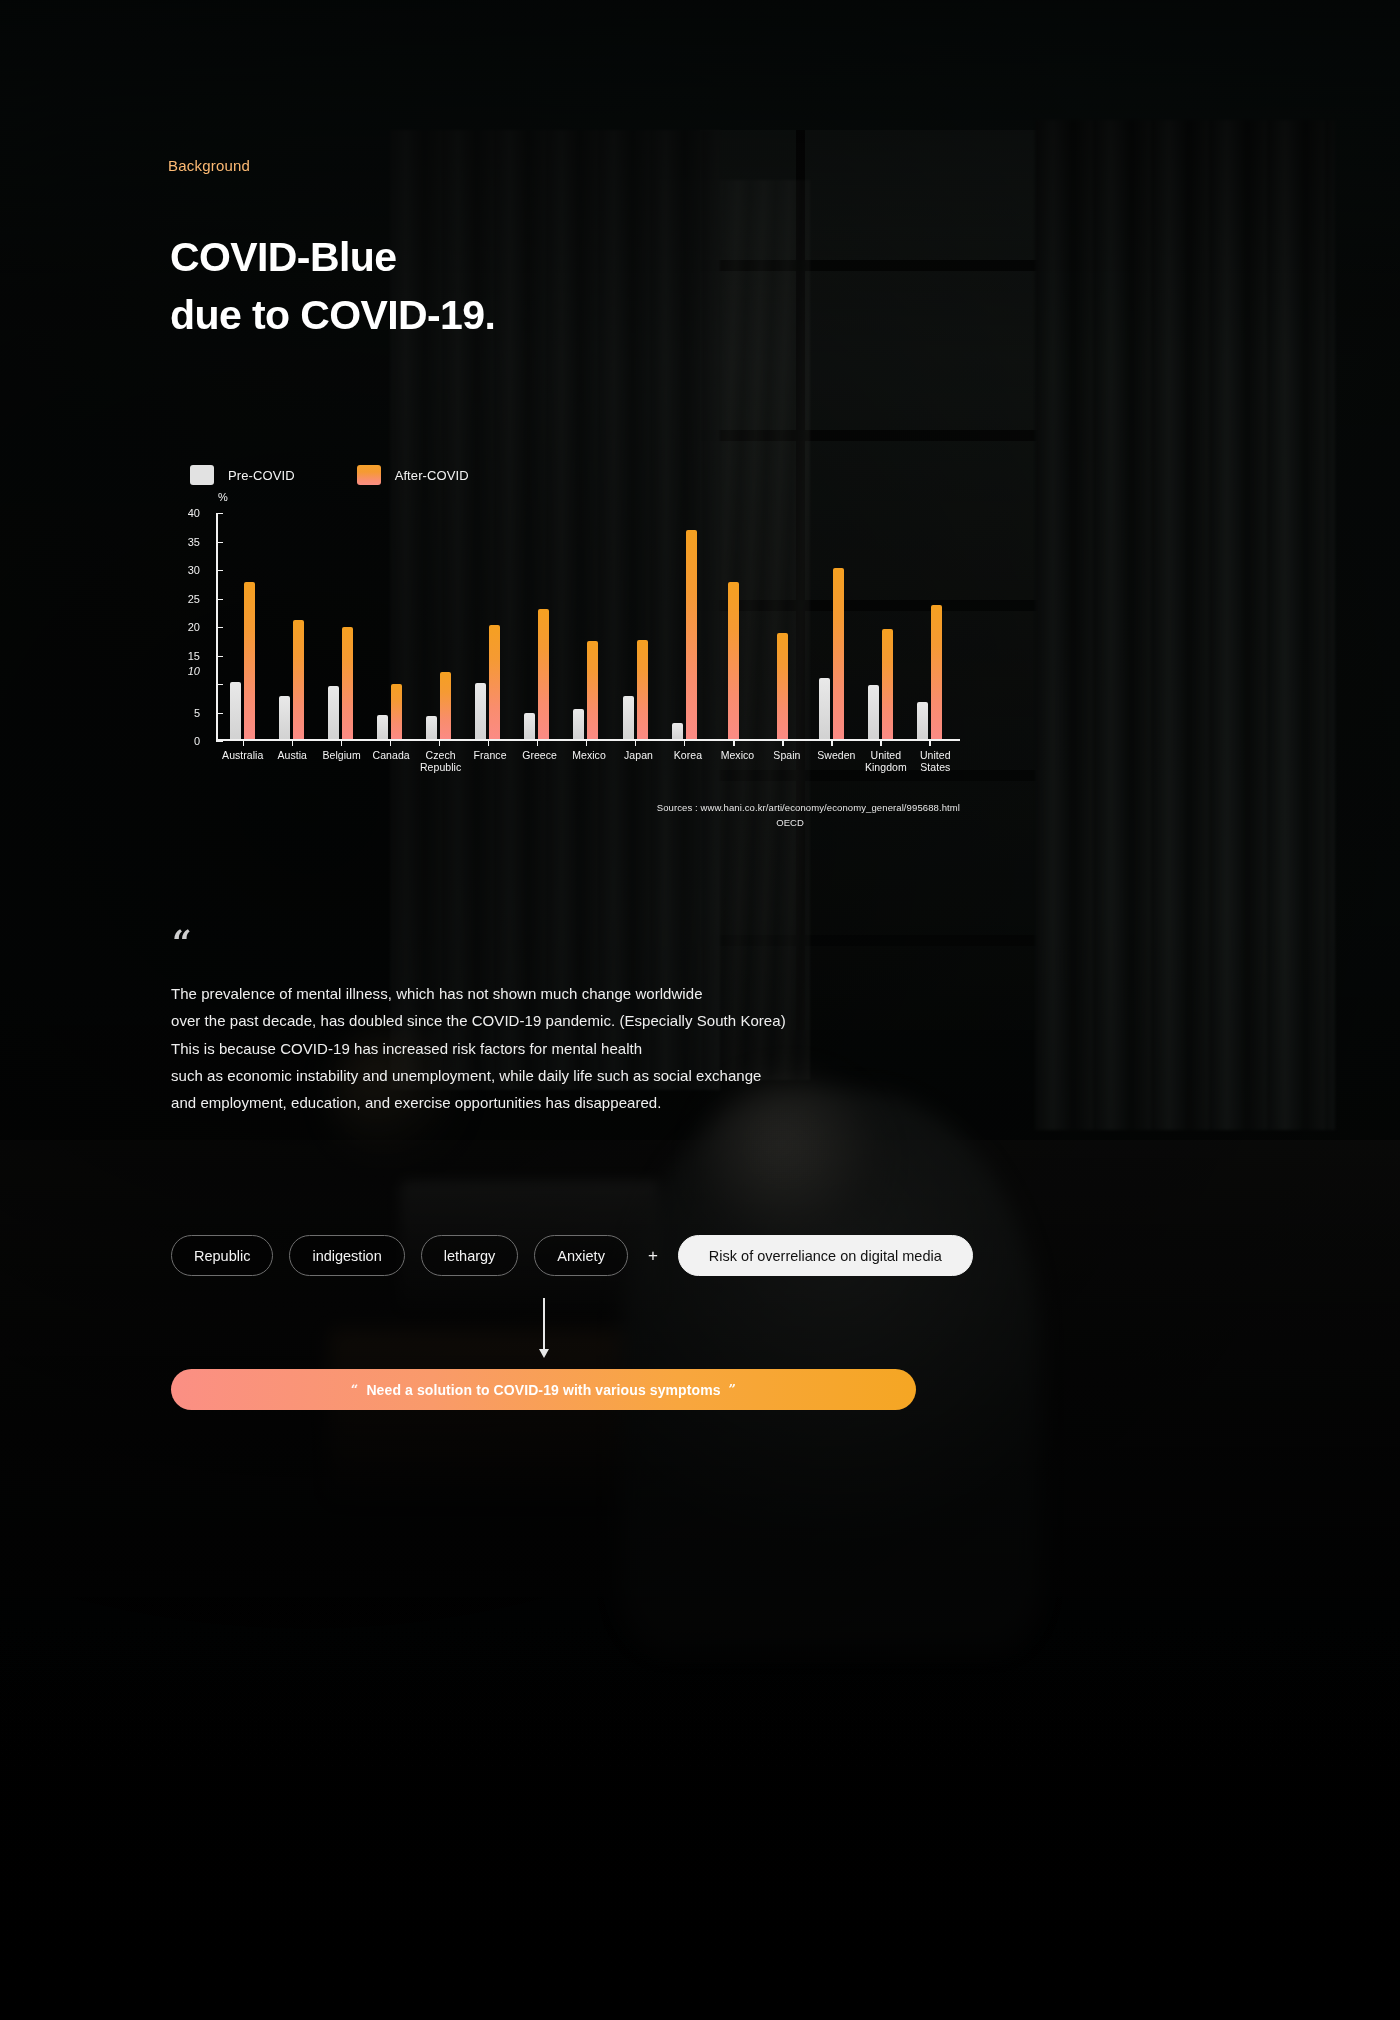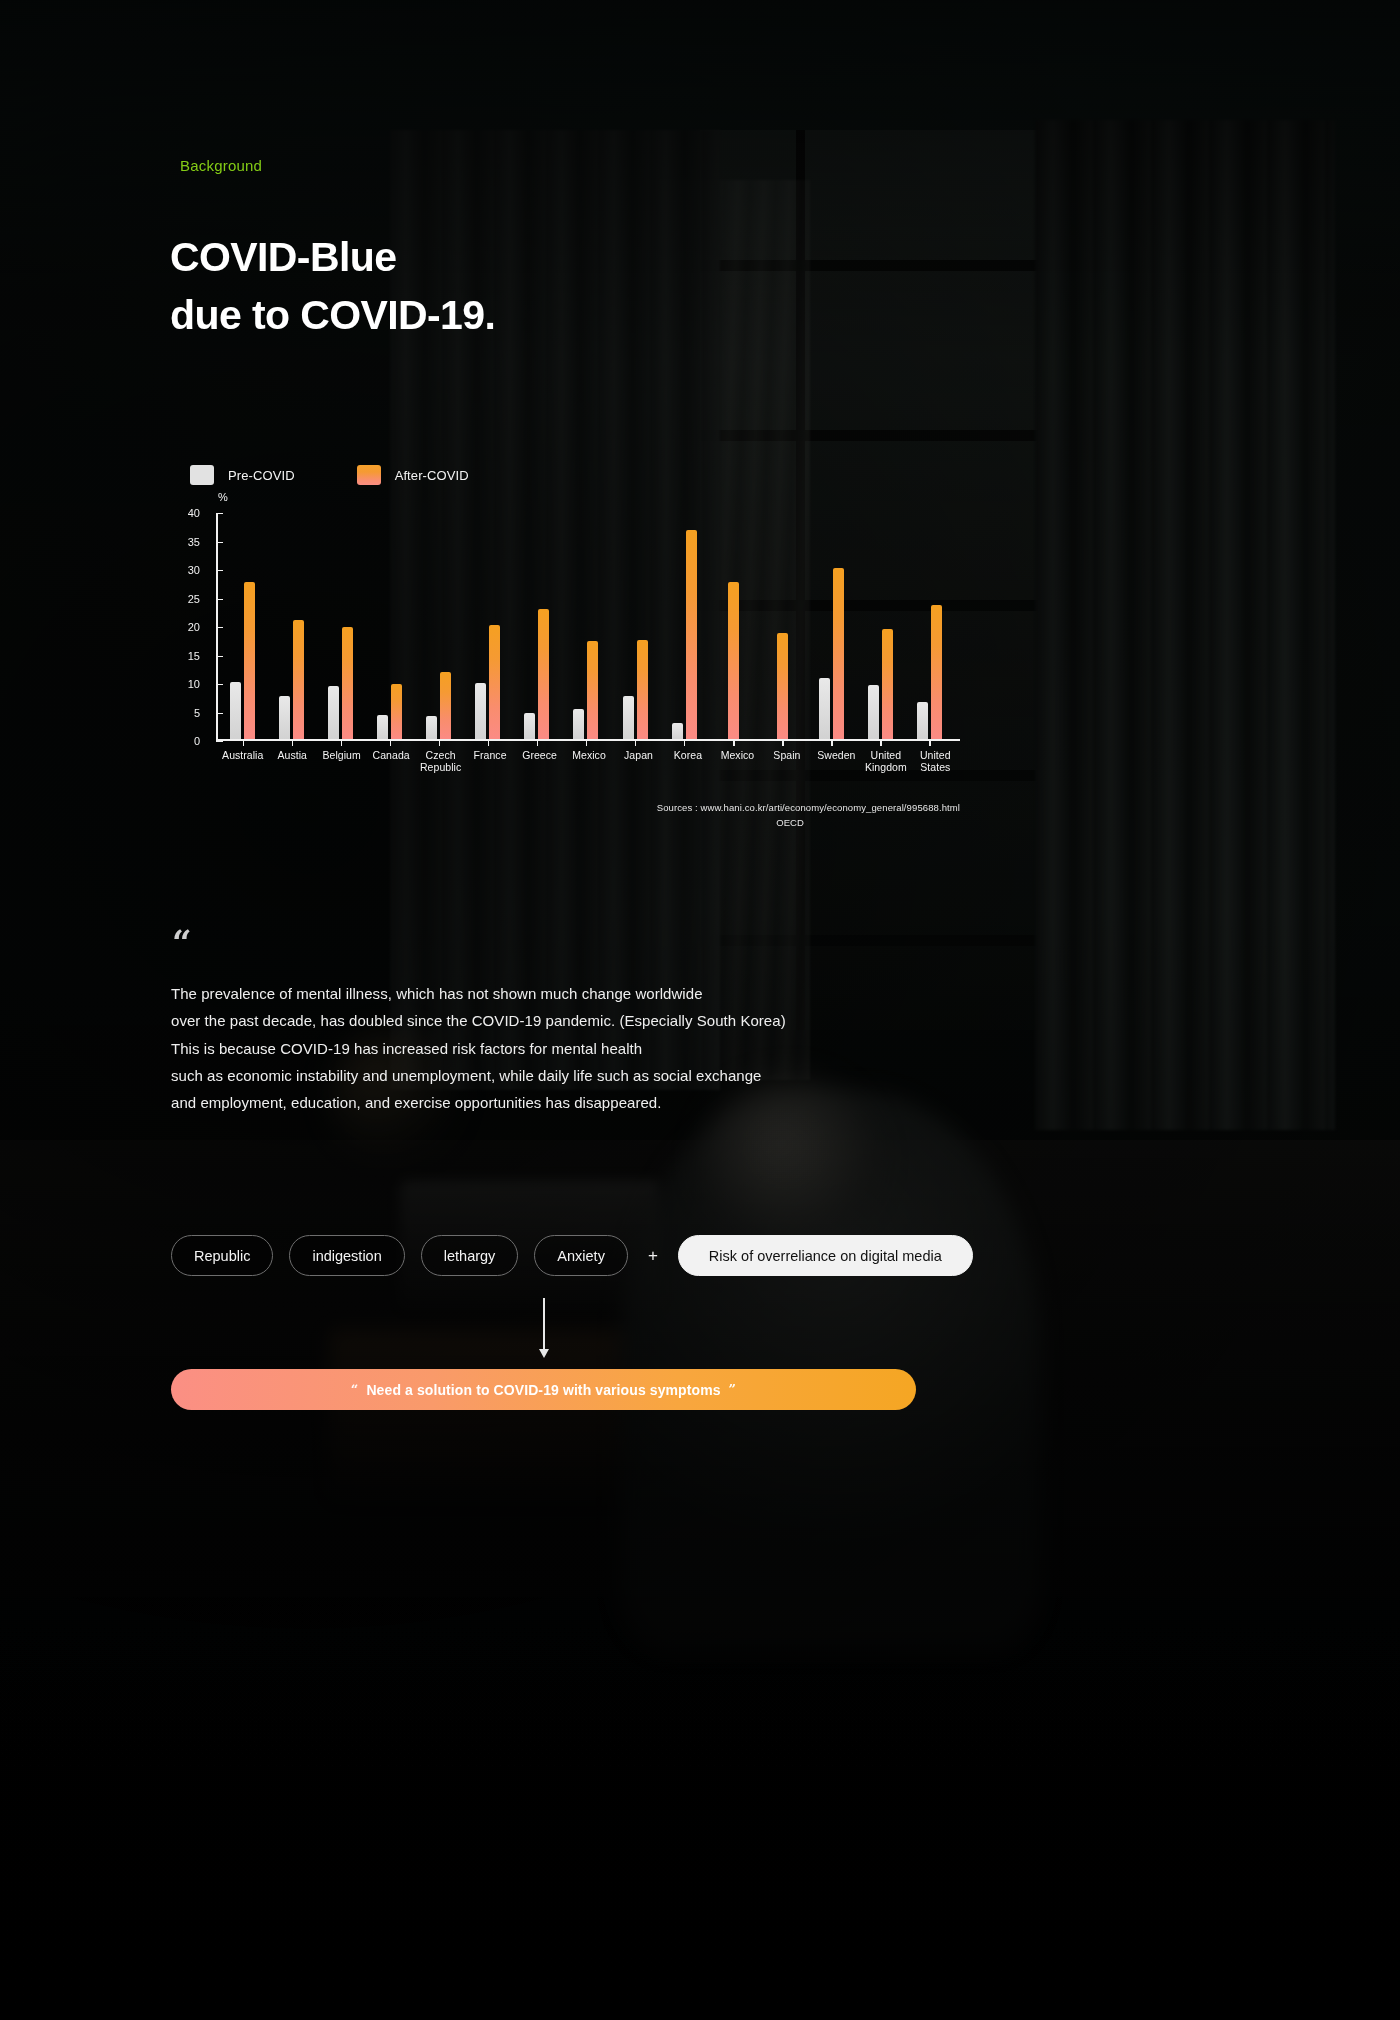--- a/index.html
+++ b/index.html
@@ -92,22 +92,22 @@
     position: absolute; inset: 0; opacity: .055; mix-blend-mode: overlay;
     background-image:
       repeating-linear-gradient(0deg, rgba(255,255,255,.5) 0 1px, rgba(0,0,0,0) 1px 2px),
       repeating-linear-gradient(90deg, rgba(255,255,255,.5) 0 1px, rgba(0,0,0,0) 1px 2px);
   }
 
   
   #content { position: absolute; inset: 0; }
 
   .eyebrow {
-    position: absolute; left: 180px; top: 157px;
-    font-size: 15px; letter-spacing: .2px; color: #84cc16; font-weight: 400;
+    position: absolute; left: 168px; top: 157px;
+    font-size: 15px; letter-spacing: .2px; color: #fdba74; font-weight: 400;
   }
   .headline {
     position: absolute; left: 170px; top: 228px; width: 700px;
     font-size: 41px; line-height: 58px; font-weight: 700; letter-spacing: -.6px;
     color: #fff;
   }
 
   
   #chart { position: absolute; left: 170px; top: 455px; width: 790px; height: 600px; }
 
@@ -252,21 +252,21 @@
 
     <div class="plot">
       <div class="yaxis"></div>
       <div class="pct-sign">%</div>
       <div id="yticks">
           <div class="ytick" style="top: 228px;"></div>
           <div class="ylabel" style="top: 228px;">0</div>
           <div class="ytick" style="top: 199.5px;"></div>
           <div class="ylabel" style="top: 199.5px;">5</div>
           <div class="ytick" style="top: 171px;"></div>
-          <div class="ylabel" style="top: 171px;">10</div>
+          <div class="ylabel" style="top: 158px; font-style: italic;">10</div>
           <div class="ytick" style="top: 142.5px;"></div>
           <div class="ylabel" style="top: 142.5px;">15</div>
           <div class="ytick" style="top: 114px;"></div>
           <div class="ylabel" style="top: 114px;">20</div>
           <div class="ytick" style="top: 85.5px;"></div>
           <div class="ylabel" style="top: 85.5px;">25</div>
           <div class="ytick" style="top: 57px;"></div>
           <div class="ylabel" style="top: 57px;">30</div>
           <div class="ytick" style="top: 28.5px;"></div>
           <div class="ylabel" style="top: 28.5px;">35</div>

